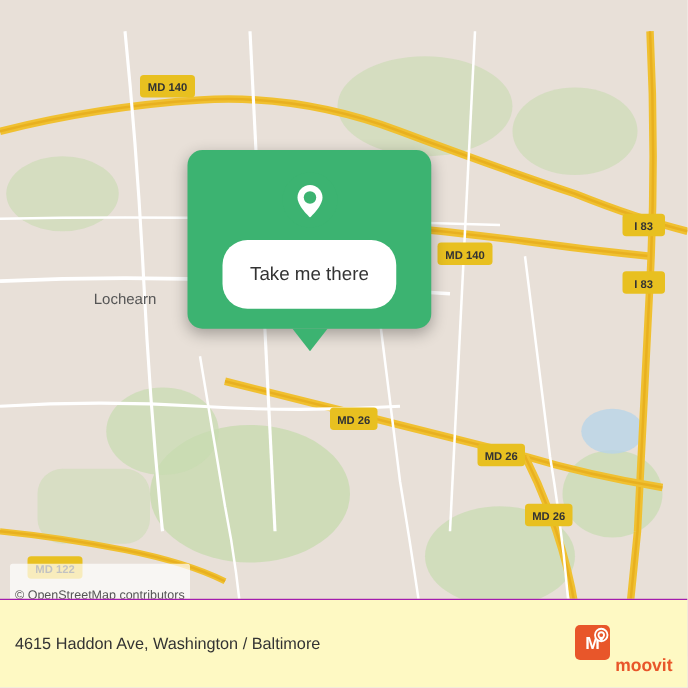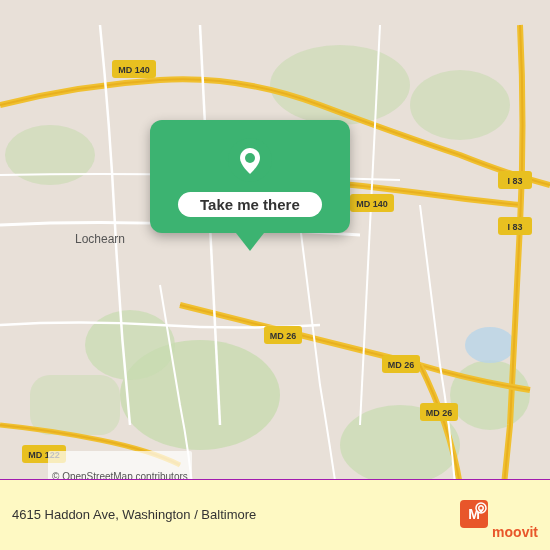--- a/index.html
+++ b/index.html
@@ -69,21 +69,20 @@
     #osm-credit {
       position: absolute;
       bottom: 48px;
       left: 8px;
       font-size: 10px;
       color: #555;
       background: rgba(255,255,255,0.7);
       padding: 20px 4px;
       border-radius: 2px;
       z-index: 10;
-      margin-left: 40px;
     }
 
     
     #popup {
       position: absolute;
       top: 120px;
       left: 150px;
       z-index: 20;
       display: flex;
       flex-direction: column;
@@ -105,23 +104,23 @@
       width: 44px;
       height: 44px;
       margin-bottom: 10px;
     }
 
     #take-me-there-btn {
       background: #fff;
       color: #333;
       border: none;
       border-radius: 20px;
-      padding: 4px 22px;
+      padding: 19px 22px;
       font-size: 15px;
-      font-weight: 700;
+      font-weight: 400;
       cursor: pointer;
       white-space: nowrap;
     }
 
     #popup-tail {
       width: 0;
       height: 0;
       border-left: 14px solid transparent;
       border-right: 14px solid transparent;
       border-top: 18px solid #3cb371;

